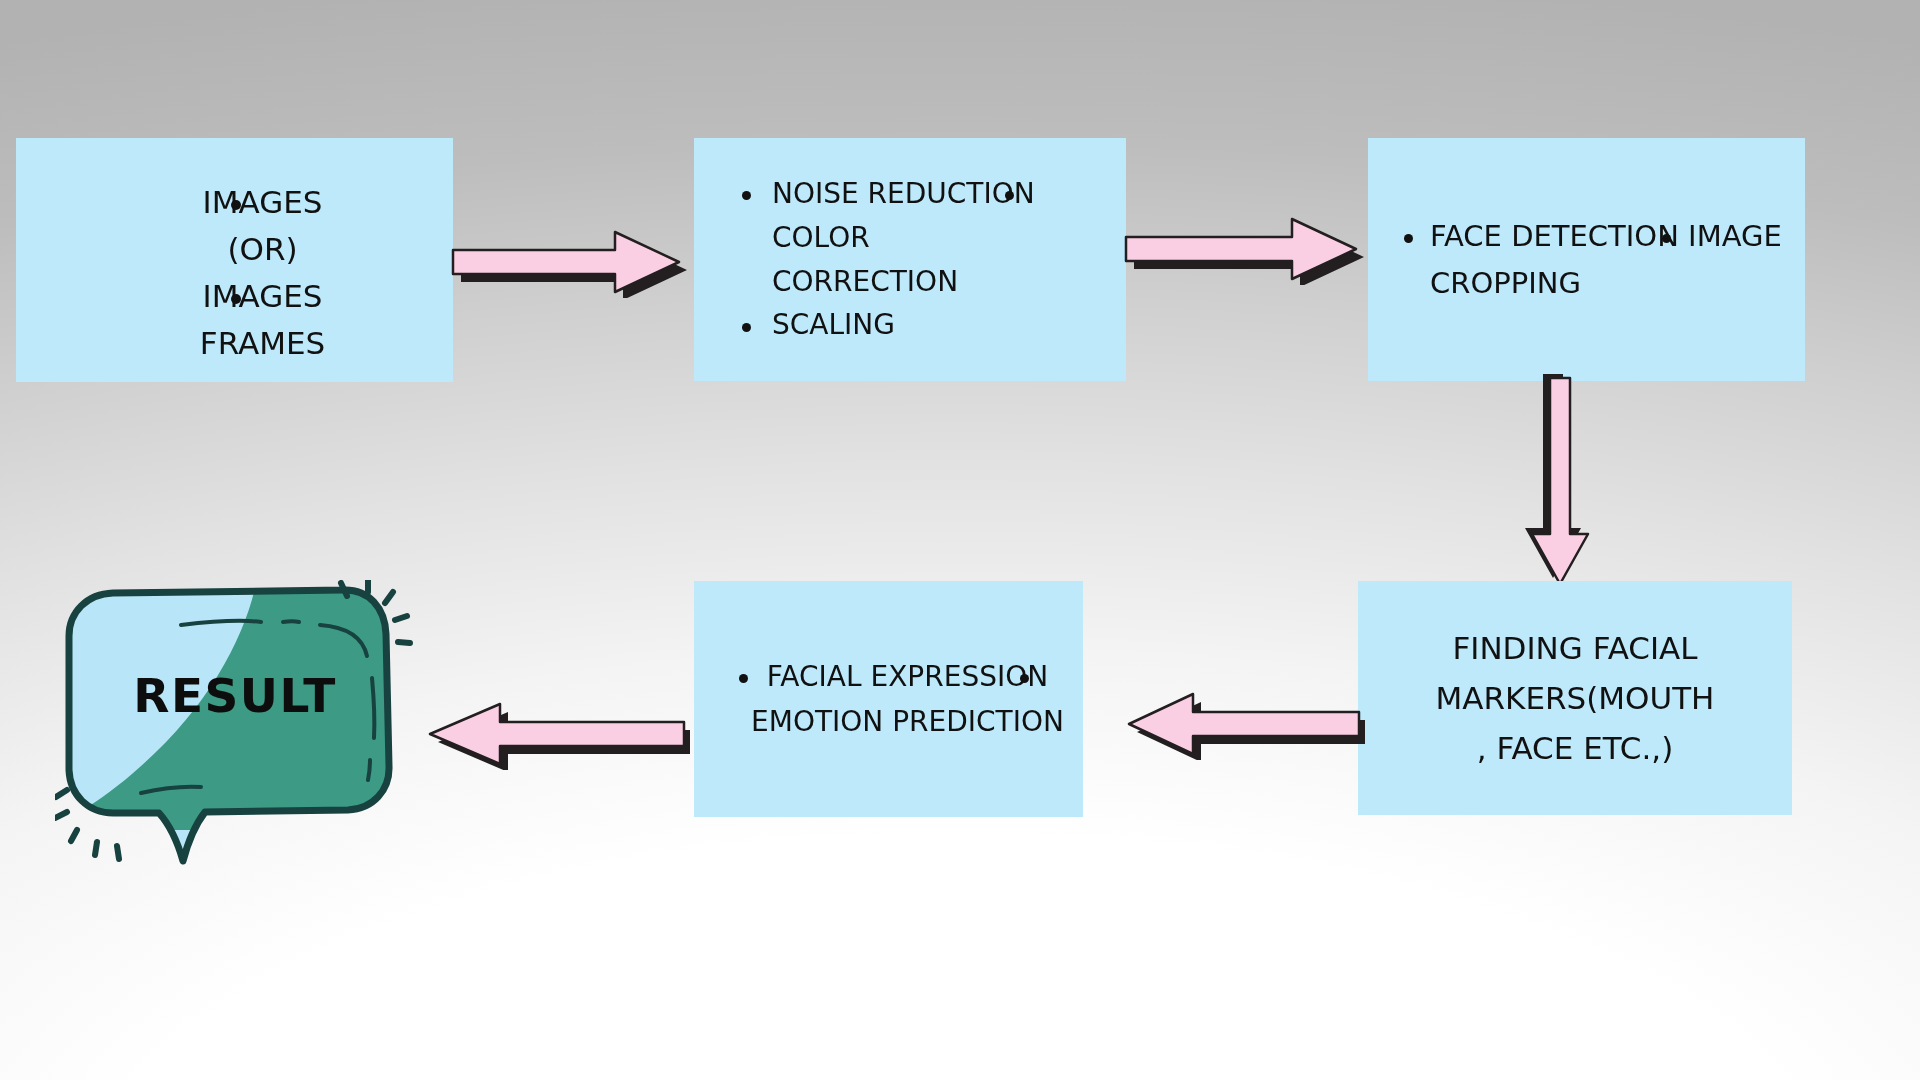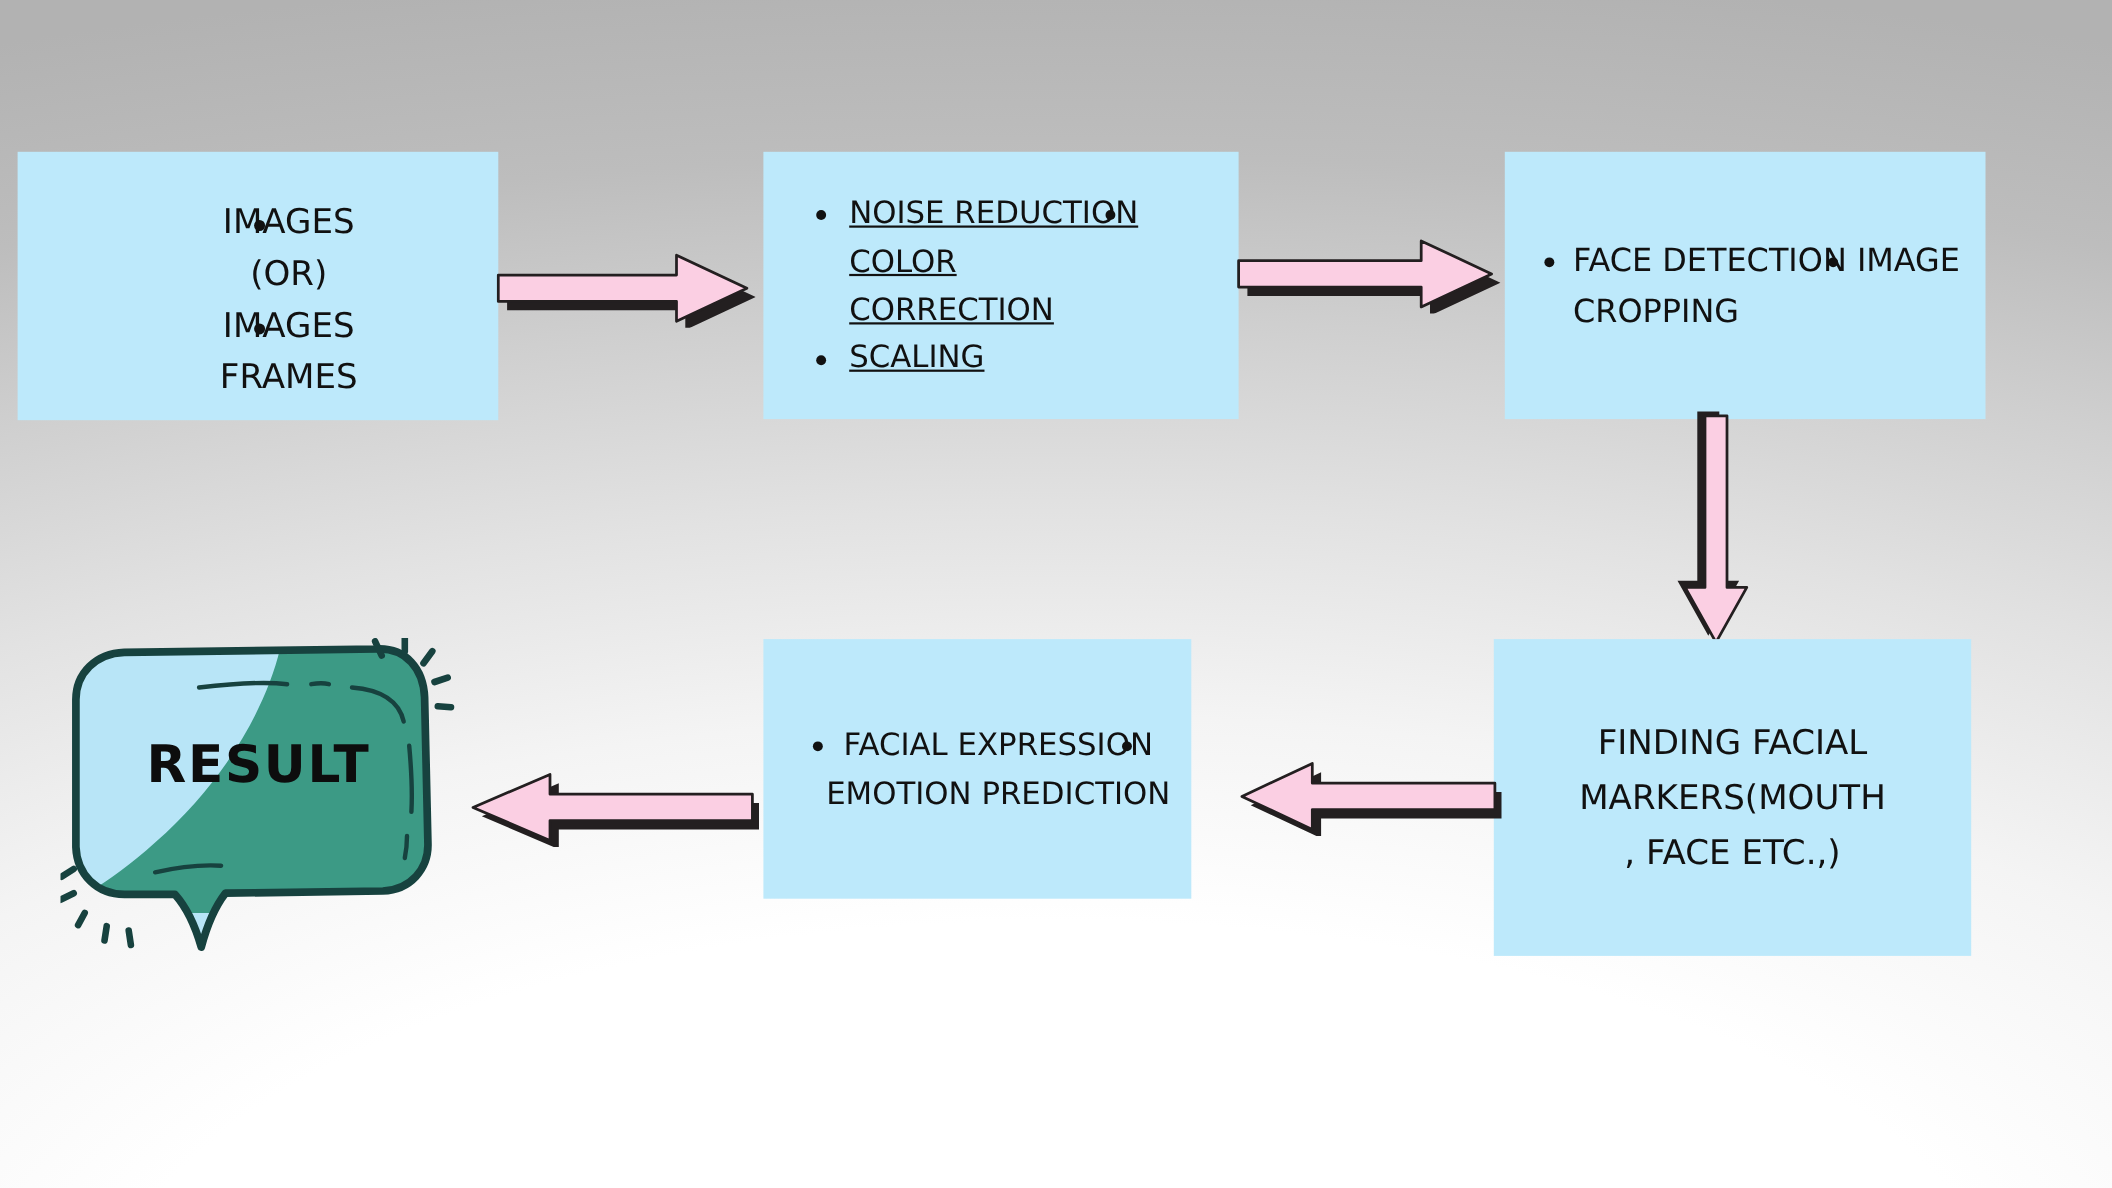--- a/index.html
+++ b/index.html
@@ -77,21 +77,20 @@
     top: 138px;
     width: 432px;
     height: 243px;
     padding-left: 78px;
     padding-right: 12px;
   }
   #box-preprocess .txt {
     font-size: 28px;
     line-height: 1.57;
     text-align: left;
-    text-decoration: underline;
   }
   #box-preprocess .dot {
     position: absolute;
     left: -30px;
     top: 0.52em;
     width: 9px; height: 9px;
     border-radius: 50%;
     background: #111;
   }
   #box-preprocess .row { position: relative; }
@@ -118,21 +117,21 @@
     width: 9px; height: 9px;
     border-radius: 50%;
     background: #111;
   }
 
   
   #box-landmarks {
     left: 1358px;
     top: 581px;
     width: 434px;
-    height: 288px;
+    height: 234px;
     padding: 0 18px;
     align-items: center;
   }
   #box-landmarks .txt {
     font-size: 31px;
     line-height: 1.62;
     text-align: center;
     width: 100%;
   }
 

